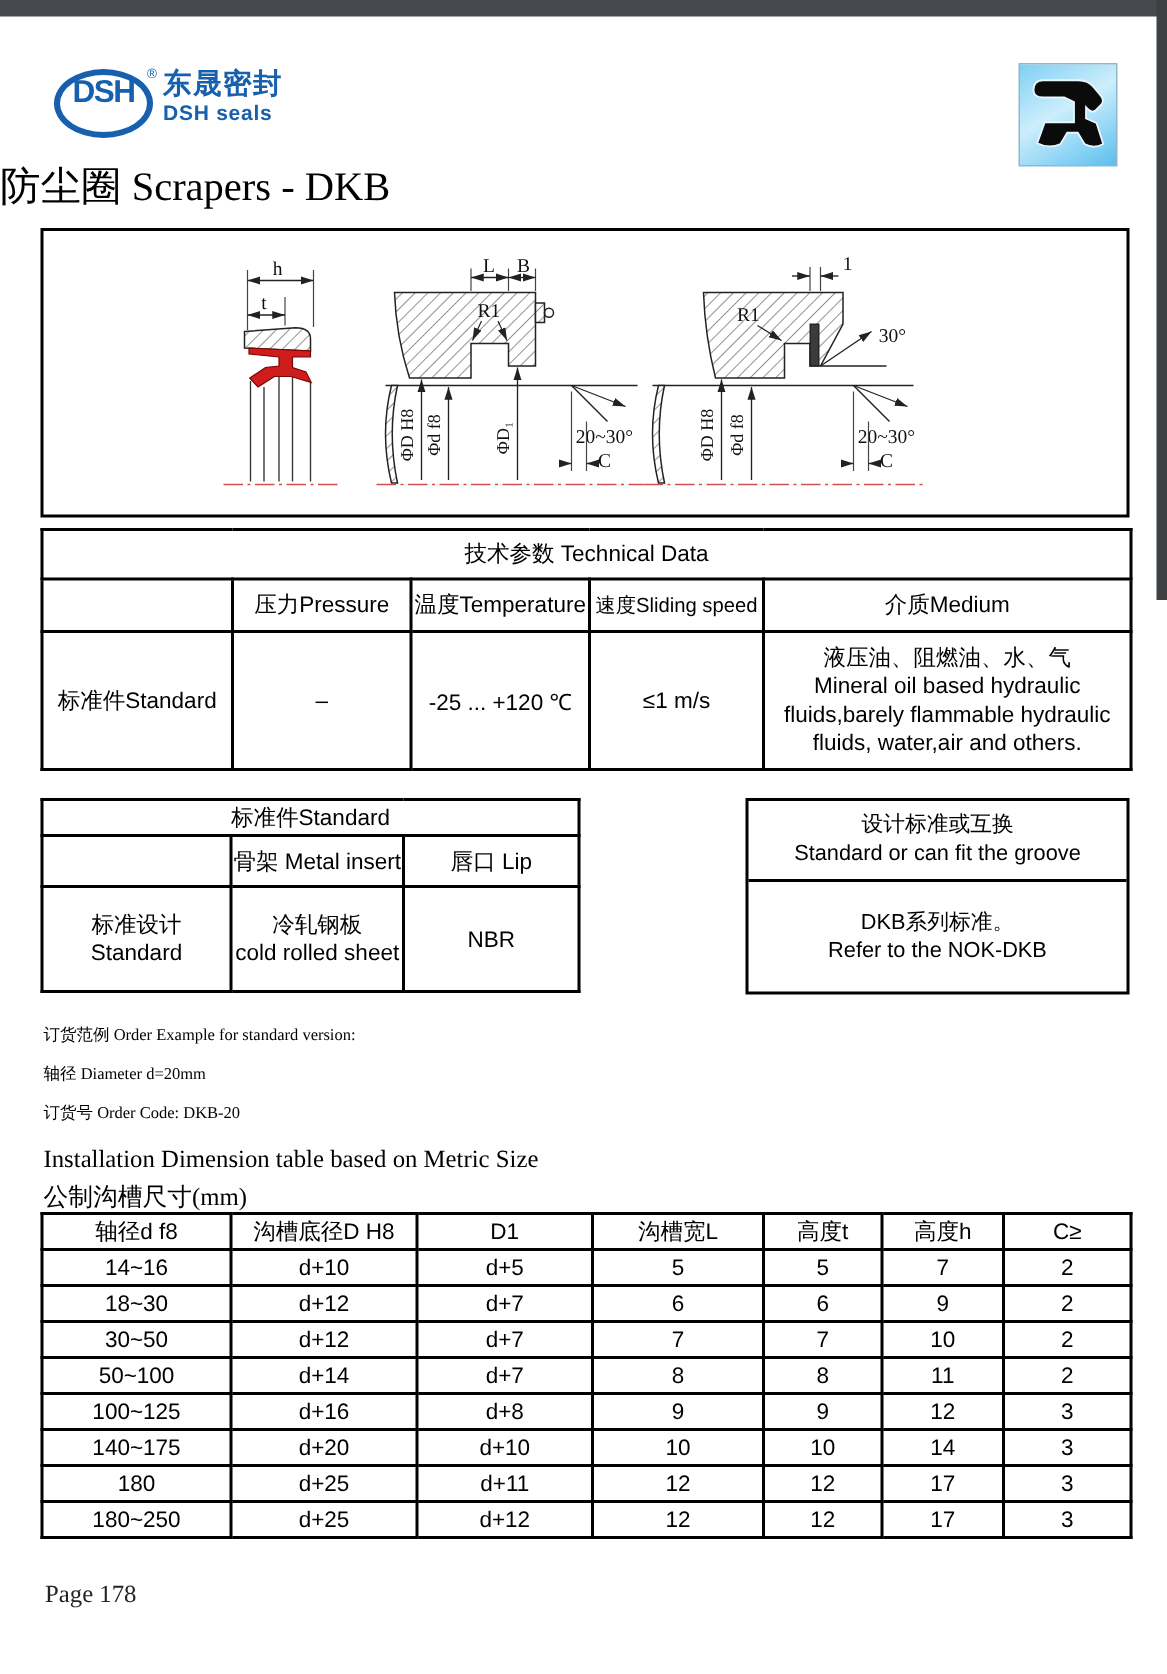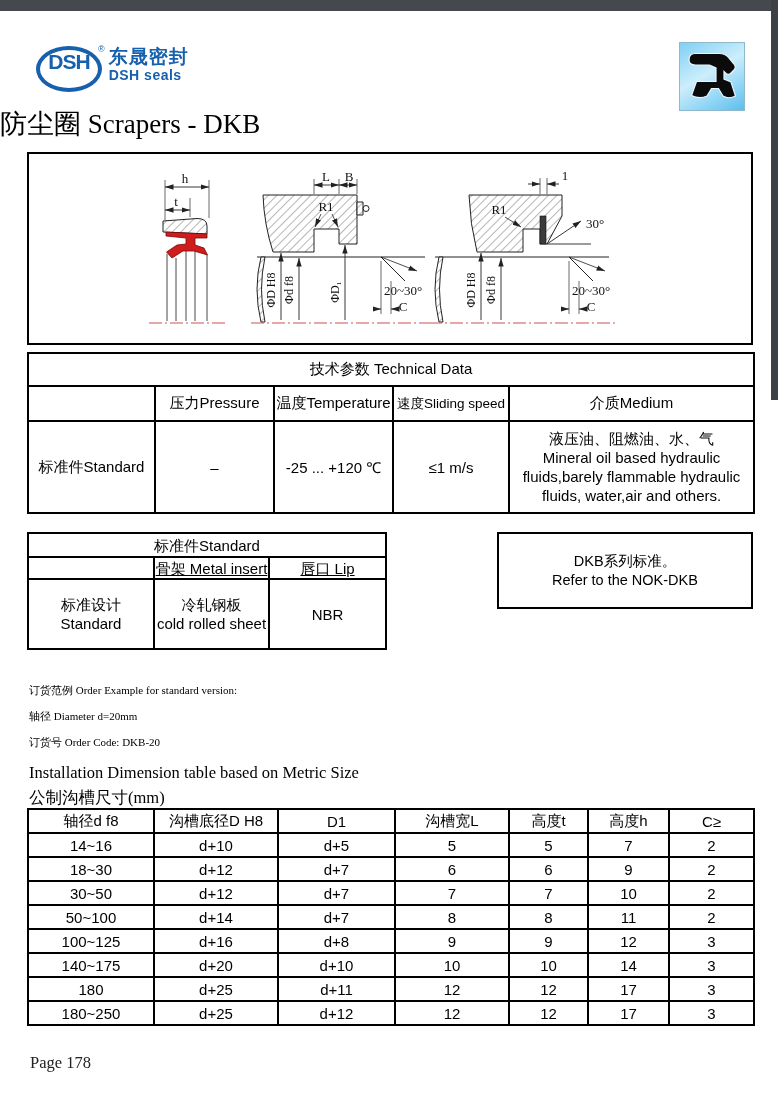--- a/index.html
+++ b/index.html
@@ -41,21 +41,21 @@
   .tech-table { position:absolute; left:27px; top:352px; width:726px; }
   .tech-table td { font-size:15px; }
   .tech-title td { height:33px; font-size:15px; }
   .tech-head td { height:35px; }
   .tech-data td { height:92px; }
   .medium-cell { font-size:14px; line-height:19px; padding:2px 4px; }
 
   .material-table { position:absolute; left:27px; top:532px; width:358px; }
   .material-table td { font-size:15px; line-height:19px; }
   .mat-title td { height:24px; }
-  .mat-head td { height:22px;text-decoration:underline; }
+  .mat-head td { height:34px; }
   .mat-data td { height:70px; }
 
   .standard-box { position:absolute; left:497px; top:532px; width:256px; border:2px solid #000; }
   .standard-box .cell { text-align:center; font-size:14.5px; line-height:19px; color:#000;
     display:flex; flex-direction:column; justify-content:center; }
   .standard-box .cell-top { height:54px; border-bottom:2px solid #000; }
   .standard-box .cell-bottom { height:73px; }
 
   .order-block { position:absolute; left:29px; top:677px; font-family:"Liberation Serif", serif;
     font-size:11px; line-height:26px; color:#000; }
@@ -259,20 +259,24 @@
       <td>
         <div>冷轧钢板</div>
         <div>cold rolled sheet</div>
       </td>
       <td>NBR</td>
     </tr>
   </tbody>
     </table>
 
   <div class="standard-box">
+    <div class="cell cell-top">
+      <div>设计标准或互换</div>
+      <div>Standard or can fit the groove</div>
+    </div>
     <div class="cell cell-bottom">
       <div>DKB系列标准。</div>
       <div>Refer to the NOK-DKB</div>
     </div>
   </div>
 
   <div class="order-block">
     <div>订货范例  Order Example for standard version:</div>
     <div>轴径  Diameter d=20mm</div>
     <div>订货号 Order Code:  DKB-20</div>

